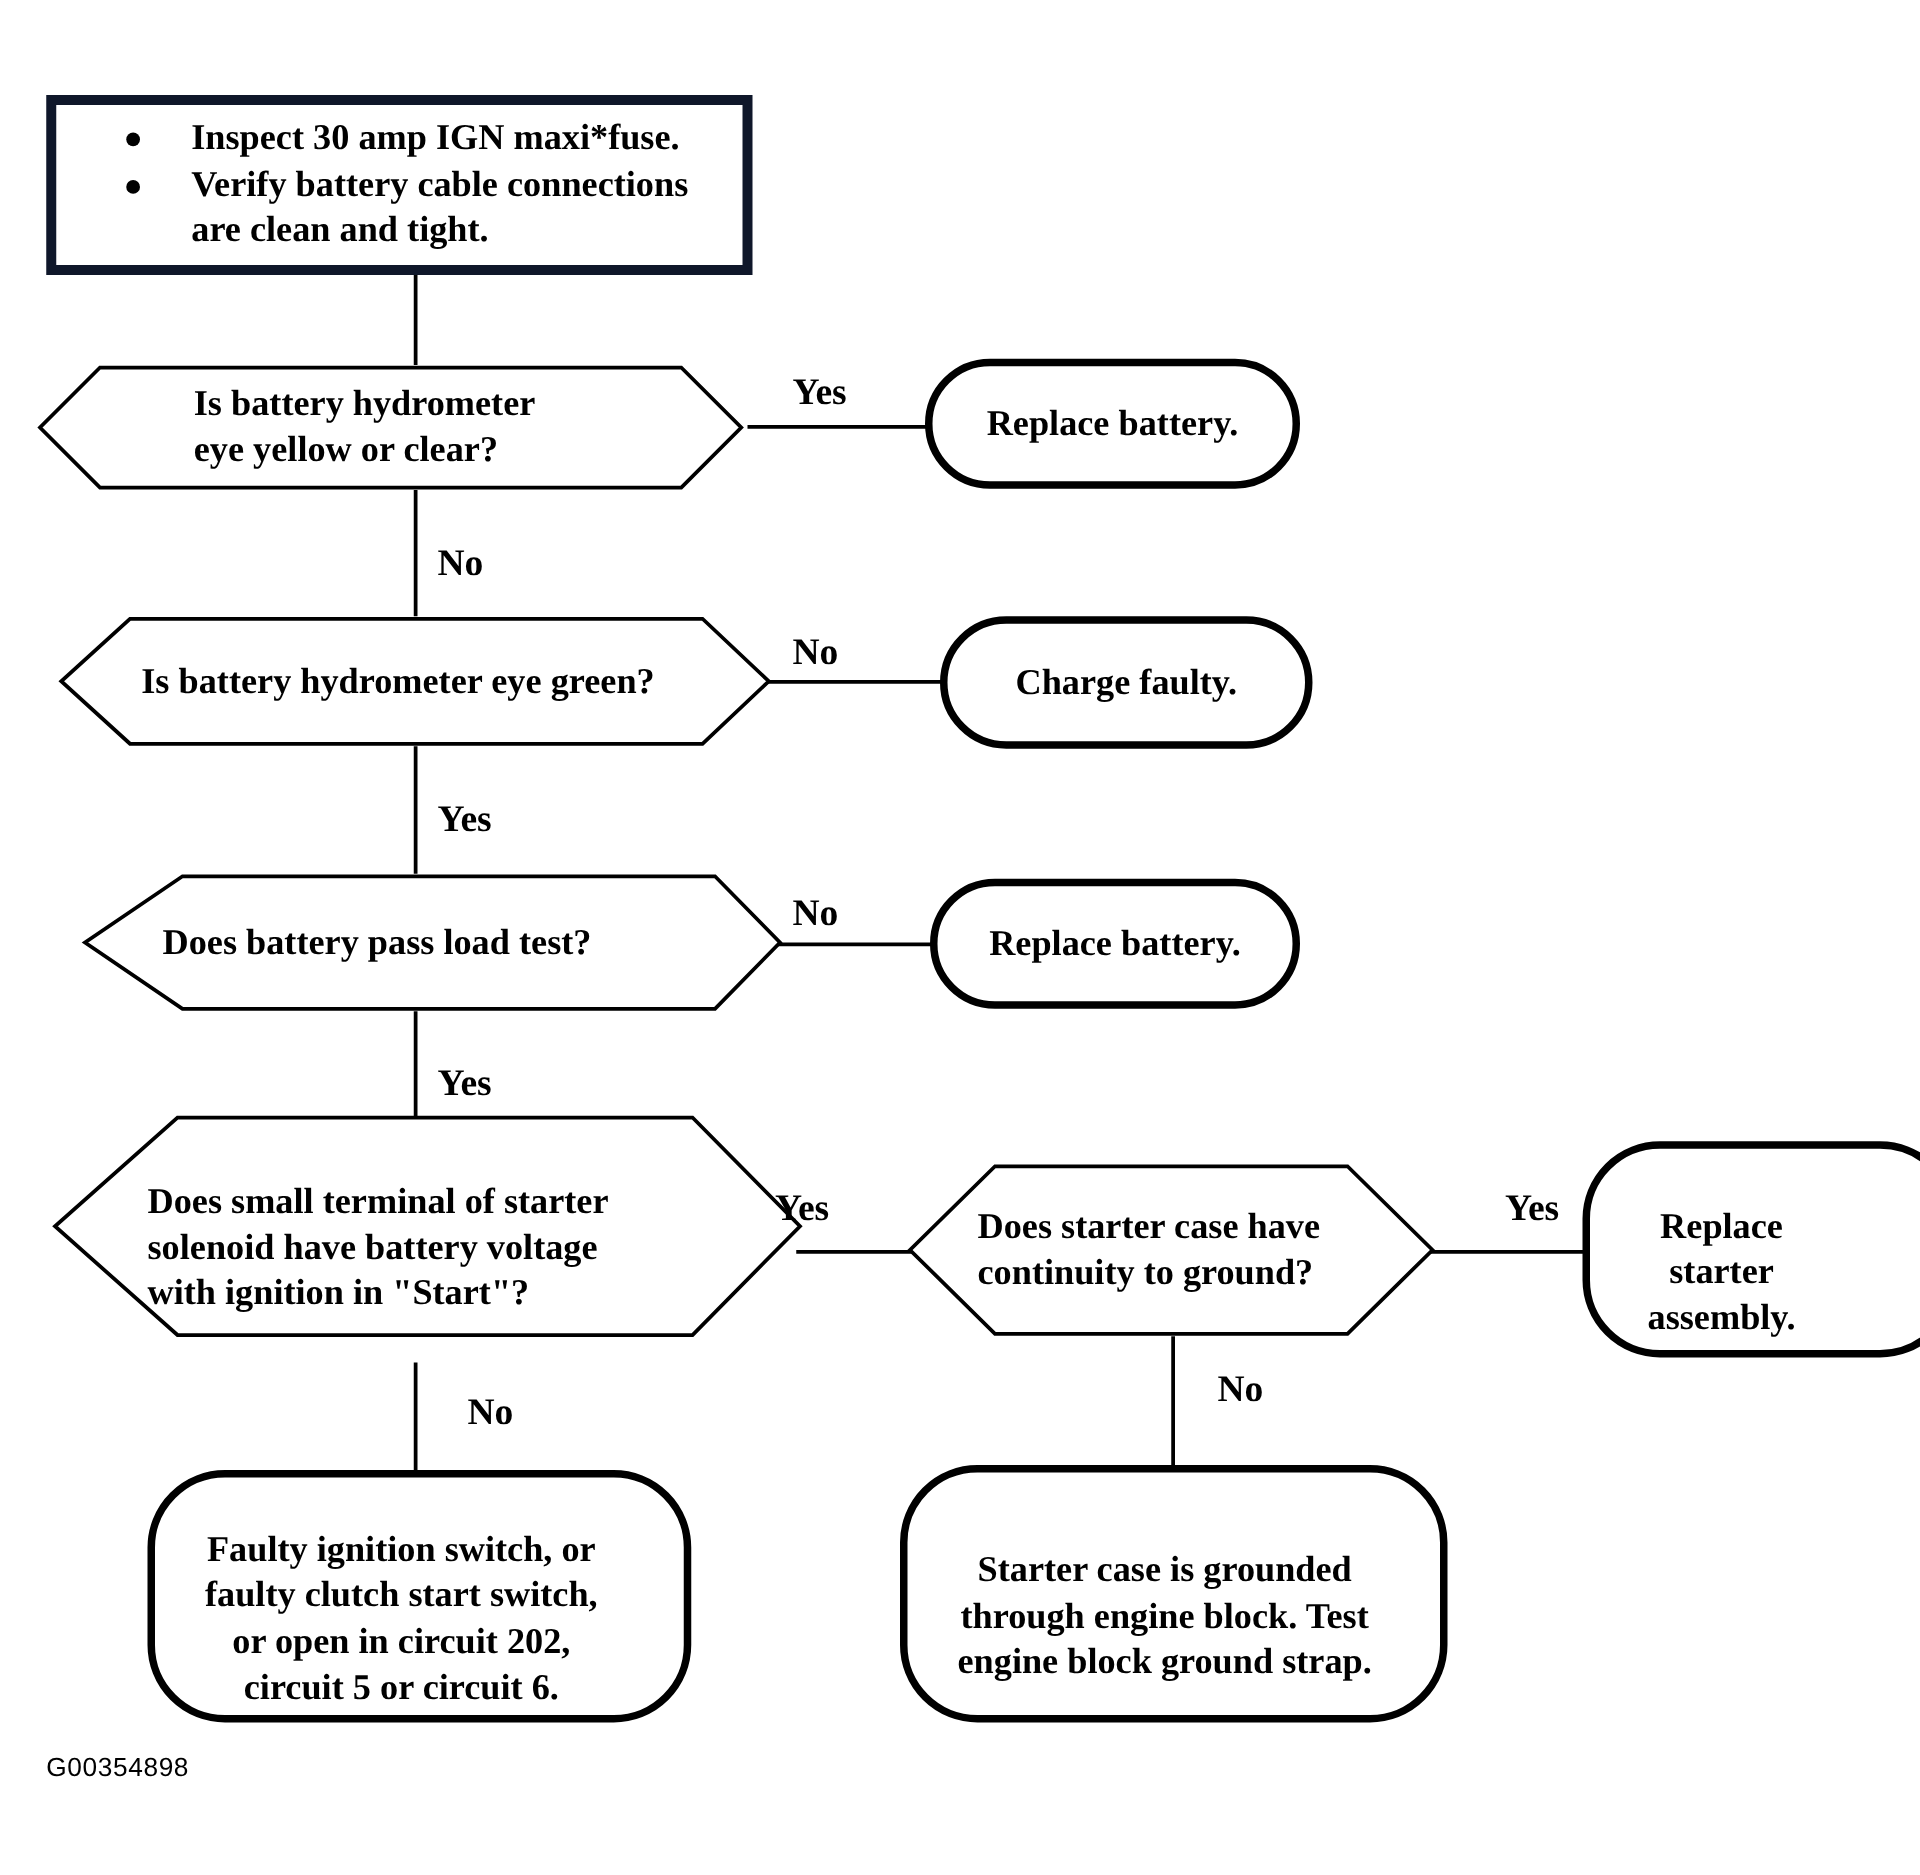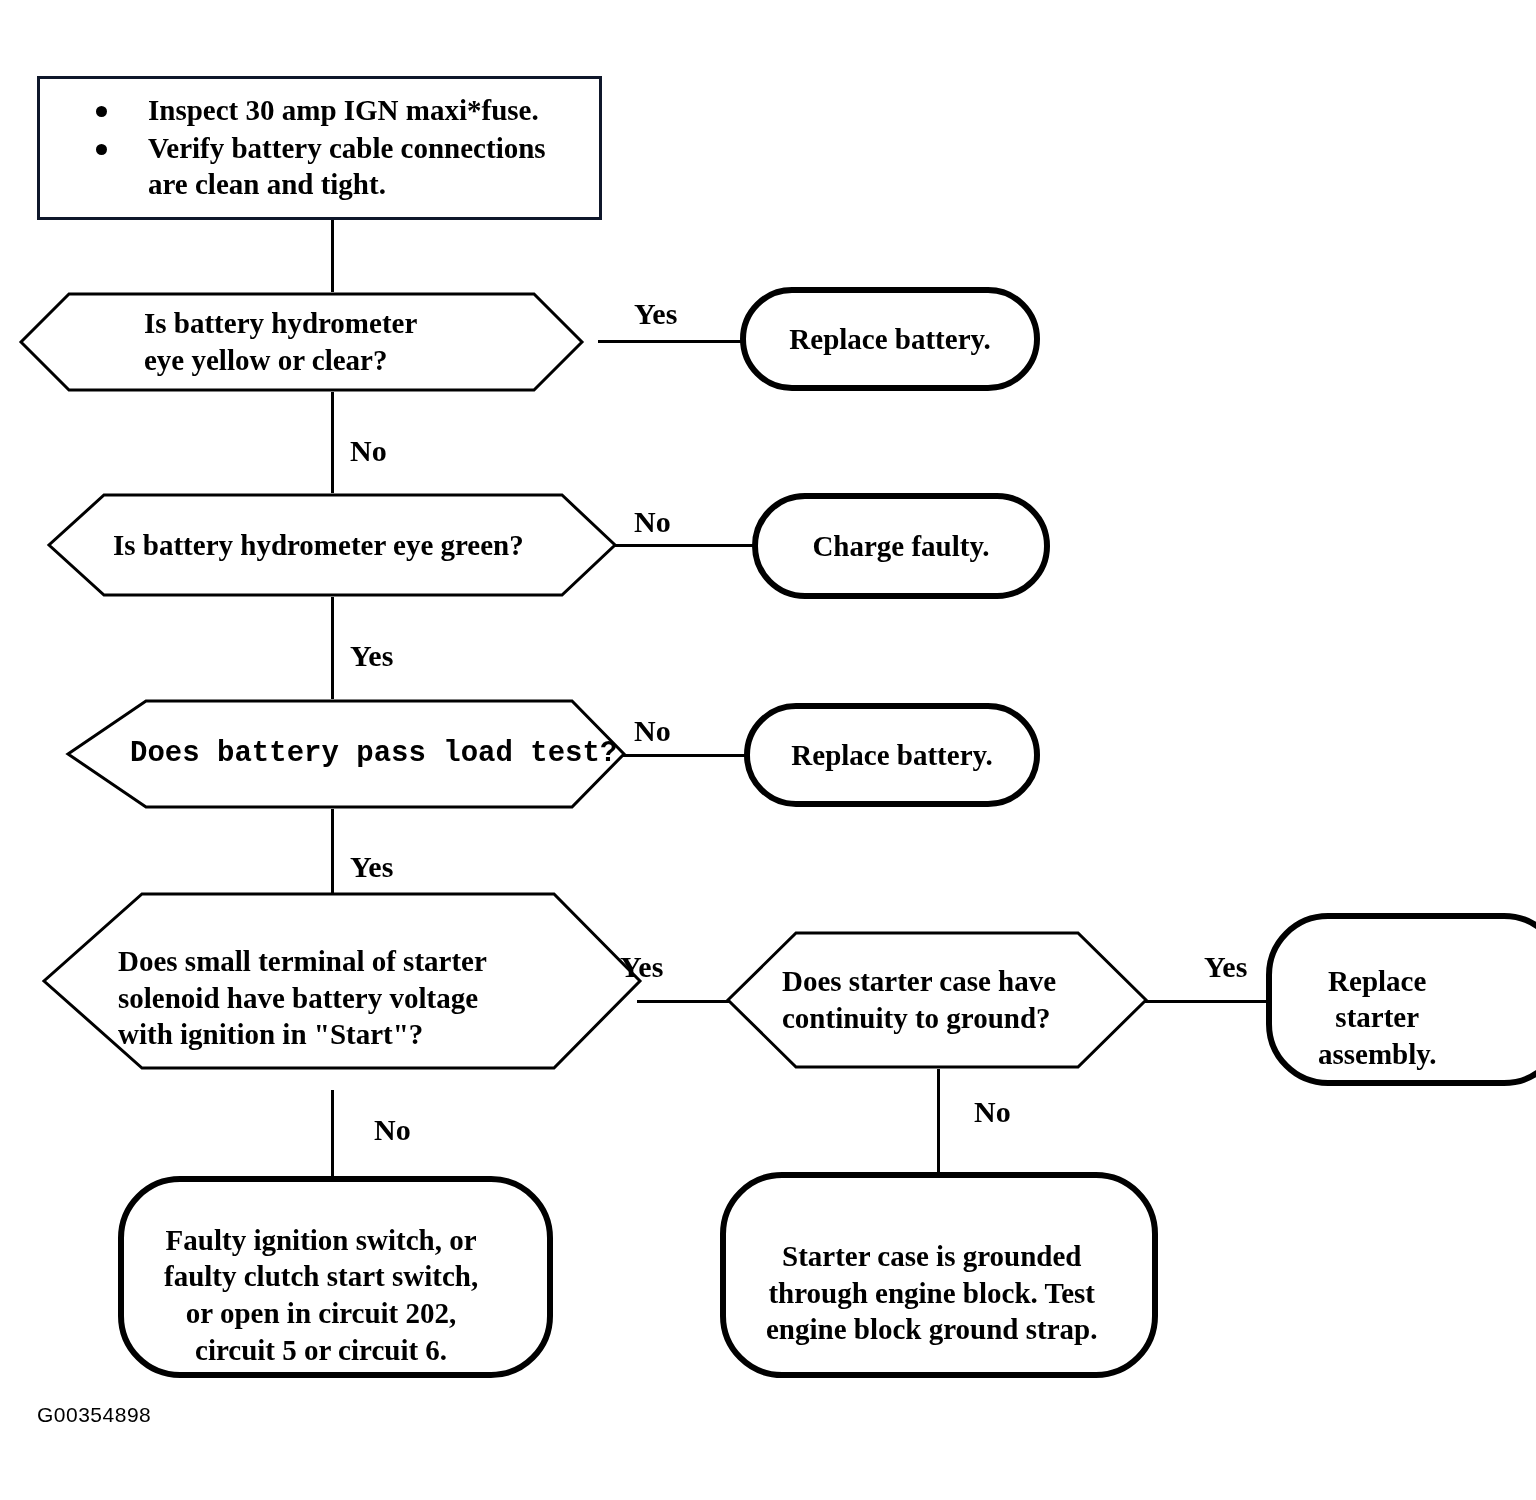--- a/index.html
+++ b/index.html
@@ -22,21 +22,21 @@
   .node {
     position: absolute;
     box-sizing: border-box;
     display: flex;
     align-items: center;
     color: #000;
   }
 
   
   .rect {
-    border: 3px solid #0f172a;
+    border: 8px solid #0f172a;
     background: #fff;
   }
   .bullets {
     list-style: none;
     margin: 0;
     padding: 0 10px 0 30px;
     width: 100%;
   }
   .bullets li {
     position: relative;
@@ -141,21 +141,21 @@
   <div class="node rect" style="left:37px; top:76px; width:565px; height:144px;">
     <ul class="bullets">
       <li>Inspect 30 amp IGN maxi*fuse.</li>
       <li style="white-space:pre-line;">Verify battery cable connections
 are clean and tight.</li>
     </ul>
   </div>
 
   <div class="conn v" style="left:331px; top:220px; height:72px;"></div>
 
-  <div class="hex" style="left:19px; top:292px; width:565px; height:100px;">
+  <div class="hex" style="left:30px; top:292px; width:565px; height:100px;">
     <svg width="565" height="100" viewBox="0 0 565 100">
       <polygon points="50,2 515,2 563,50 515,98 50,98 2,50" fill="#ffffff" stroke="#000000" stroke-width="3"></polygon>
     </svg>
     <div class="hex-label" style="padding-left:125px;">Is battery hydrometer
 eye yellow or clear?</div>
   </div>
 
   <div class="conn h" style="left:598px; top:340px; width:144px;"></div>
   <div class="edge-label" style="left:634px; top:299px;">Yes</div>
 
@@ -176,21 +176,21 @@
   <div class="conn h" style="left:614px; top:544px; width:140px;"></div>
   <div class="edge-label" style="left:634px; top:507px;">No</div>
 
   <div class="node term" style="left:752px; top:493px; width:298px; height:106px;">
     <span class="term-label">Charge faulty.</span>
   </div>
 
   <div class="conn v" style="left:331px; top:597px; height:102px;"></div>
   <div class="edge-label" style="left:350px; top:641px;">Yes</div>
 
-  <div class="hex" style="left:66px; top:699px; width:560px; height:110px;font-family:Liberation Mono, monospace;">
+  <div class="hex" style="left:66px; top:699px; width:560px; height:110px;">
     <svg width="560" height="110" viewBox="0 0 560 110">
       <polygon points="80,2 506,2 558,55 506,108 80,108 2,55" fill="#ffffff" stroke="#000000" stroke-width="3"></polygon>
     </svg>
     <div class="hex-label" style="padding-left:64px;">Does battery pass load test?</div>
   </div>
 
   <div class="conn h" style="left:622px; top:754px; width:128px;"></div>
   <div class="edge-label" style="left:634px; top:716px;">No</div>
 
   <div class="node term" style="left:744px; top:703px; width:296px; height:104px;">

